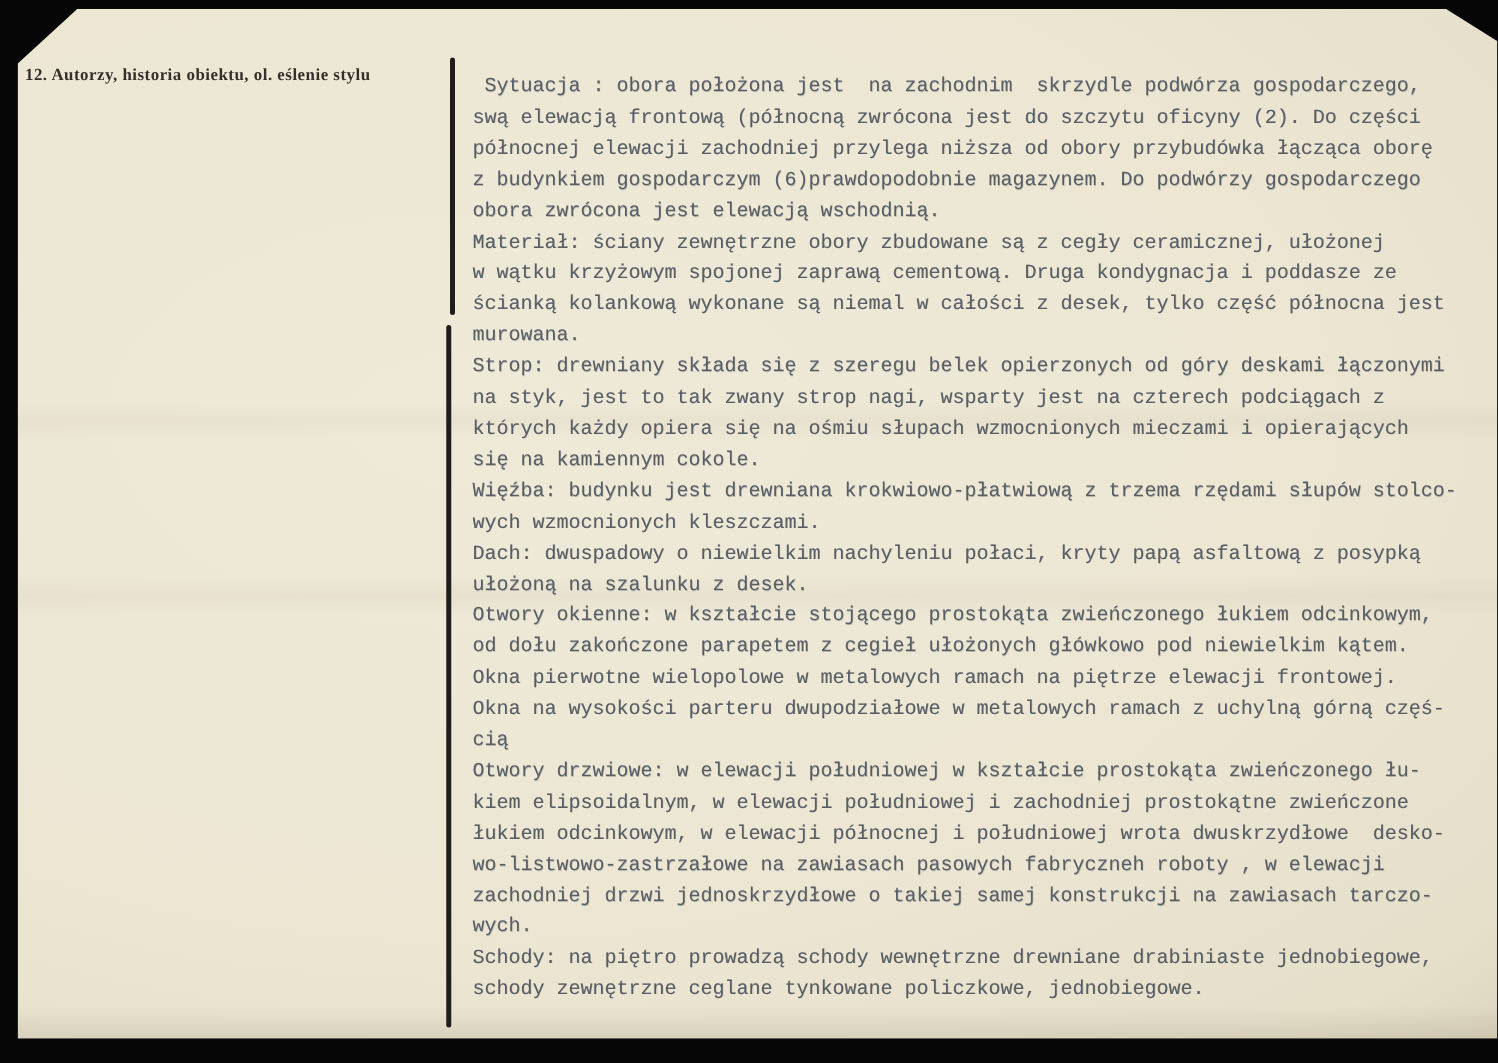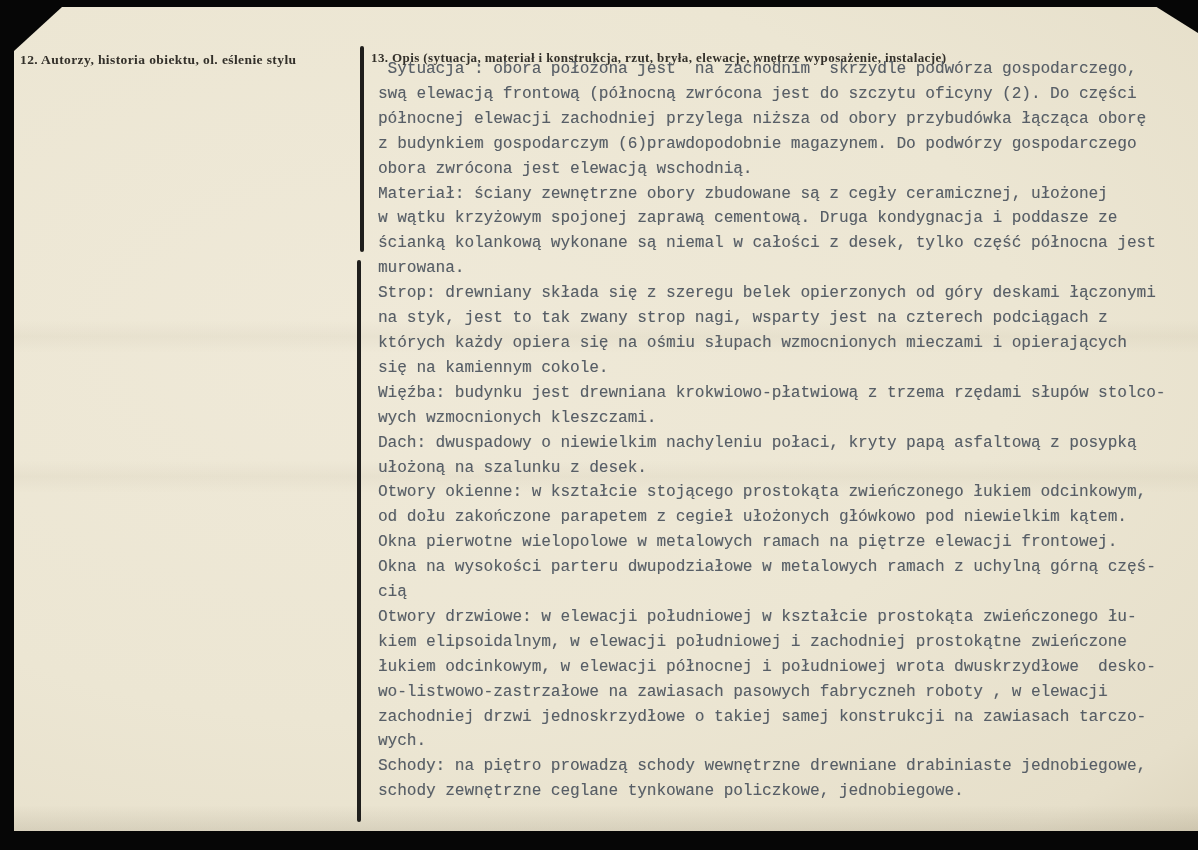--- a/index.html
+++ b/index.html
@@ -57,19 +57,18 @@
   }
 </style>
 </head>
 <body>
 
 <div class="scan">
   <div class="paper"></div>
 
   <div class="hdr hdr12">12. Autorzy, historia obiektu, ol. eślenie stylu</div>
 
-  <div class="hdr hdr13">13. Opis (sytuacja, materiał i konstrukcja, rzut, bryła, elewacje, wnętrze wyposażenie, instalacje)</div>
 
   <div class="divider div-top"></div>
   <div class="divider div-bottom"></div>
 
   <div class="typed"><div><span> Sytuacja : obora położona jest  na zachodnim  skrzydle podwórza gospodarczego,</span></div><div><span>swą elewacją frontową (północną zwrócona jest do szczytu oficyny (2). Do części</span></div><div><span>północnej elewacji zachodniej przylega niższa od obory przybudówka łącząca oborę</span></div><div><span>z budynkiem gospodarczym (6)prawdopodobnie magazynem. Do podwórzy gospodarczego</span></div><div><span>obora zwrócona jest elewacją wschodnią.</span></div><div><span class="u">Materiał</span><span>: ściany zewnętrzne obory zbudowane są z cegły ceramicznej, ułożonej</span></div><div><span>w wątku krzyżowym spojonej zaprawą cementową. Druga kondygnacja i poddasze ze</span></div><div><span>ścianką kolankową wykonane są niemal w całości z desek, tylko część północna jest</span></div><div><span>murowana.</span></div><div><span class="u">Strop</span><span>: drewniany składa się z szeregu belek opierzonych od góry deskami łączonymi</span></div><div><span>na styk, jest to tak zwany strop nagi, wsparty jest na czterech podciągach z</span></div><div><span>których każdy opiera się na ośmiu słupach wzmocnionych mieczami i opierających</span></div><div><span>się na kamiennym cokole.</span></div><div><span class="u">Więźba</span><span>: budynku jest drewniana krokwiowo-płatwiową z trzema rzędami słupów stolco-</span></div><div><span>wych wzmocnionych kleszczami.</span></div><div><span class="u">Dach</span><span>: dwuspadowy o niewielkim nachyleniu połaci, kryty papą asfaltową z posypką</span></div><div><span>ułożoną na szalunku z desek.</span></div><div><span class="u">Otwory okienne</span><span>: w kształcie stojącego prostokąta zwieńczonego łukiem odcinkowym,</span></div><div><span>od dołu zakończone parapetem z cegieł ułożonych główkowo pod niewielkim kątem.</span></div><div><span>Okna pierwotne wielopolowe w metalowych ramach na piętrze elewacji frontowej.</span></div><div><span>Okna na wysokości parteru dwupodziałowe w metalowych ramach z uchylną górną częś-</span></div><div><span>cią</span></div><div><span class="u">Otwory drzwiowe</span><span>: w elewacji południowej w kształcie prostokąta zwieńczonego łu-</span></div><div><span>kiem elipsoidalnym, w elewacji południowej i zachodniej prostokątne zwieńczone</span></div><div><span>łukiem odcinkowym, w elewacji północnej i południowej wrota dwuskrzydłowe  desko-</span></div><div><span>wo-listwowo-zastrzałowe na zawiasach pasowych fabryczneh roboty , w elewacji</span></div><div><span>zachodniej drzwi jednoskrzydłowe o takiej samej konstrukcji na zawiasach tarczo-</span></div><div><span>wych.</span></div><div><span class="u">Schody</span><span>: na piętro prowadzą schody wewnętrzne drewniane drabiniaste jednobiegowe,</span></div><div><span>schody zewnętrzne ceglane tynkowane policzkowe, jednobiegowe.</span></div></div>
 </div>
 
 </body></html>

